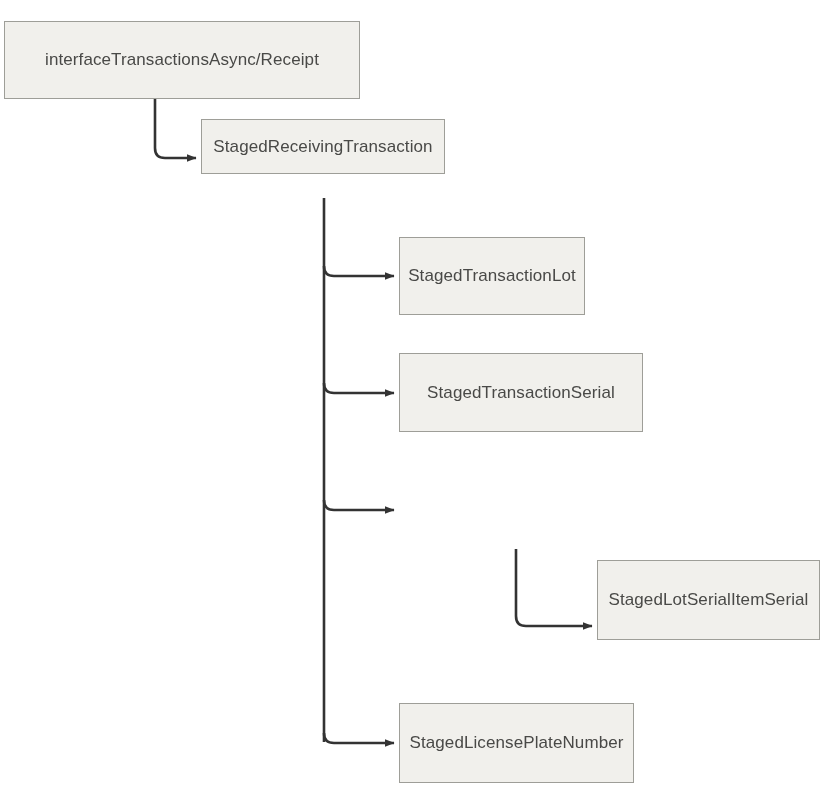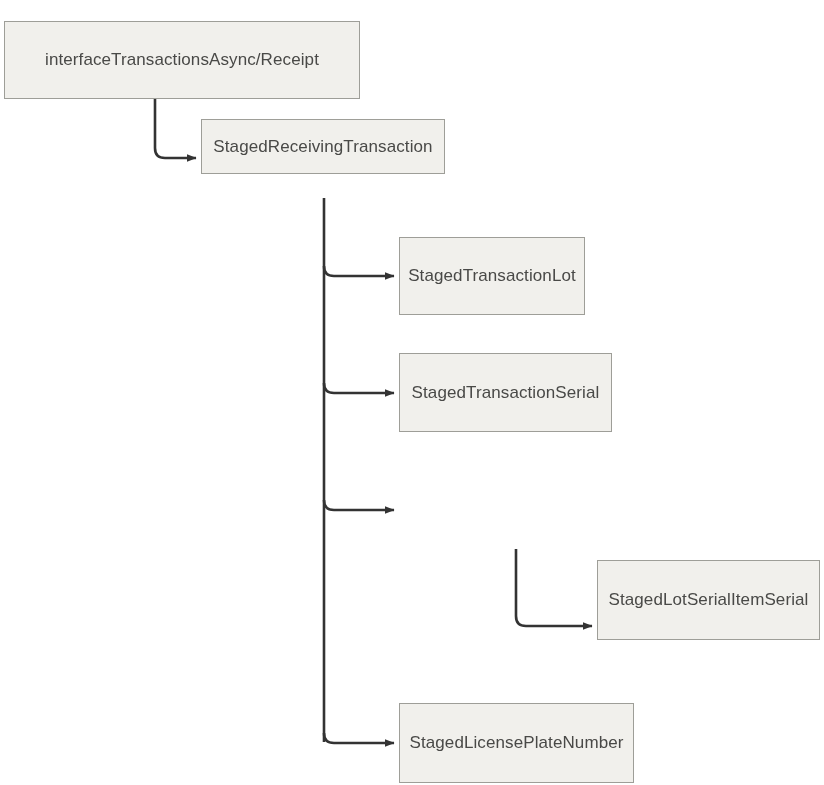--- a/index.html
+++ b/index.html
@@ -81,21 +81,21 @@
   </div>
 
   <div class="node" style="left:201px; top:119px; width:244px; height:55px;">
     <span class="node-label">StagedReceivingTransaction</span>
   </div>
 
   <div class="node" style="left:399px; top:237px; width:186px; height:78px;">
     <span class="node-label">StagedTransactionLot</span>
   </div>
 
-  <div class="node" style="left:399px; top:353px; width:213px; height:79px;">
+  <div class="node" style="left:399px; top:353px; width:244px; height:79px;">
     <span class="node-label">StagedTransactionSerial</span>
   </div>
 
 
   <div class="node" style="left:597px; top:560px; width:223px; height:80px;">
     <span class="node-label">StagedLotSerialItemSerial</span>
   </div>
 
   <div class="node" style="left:399px; top:703px; width:235px; height:80px;">
     <span class="node-label">StagedLicensePlateNumber</span>

